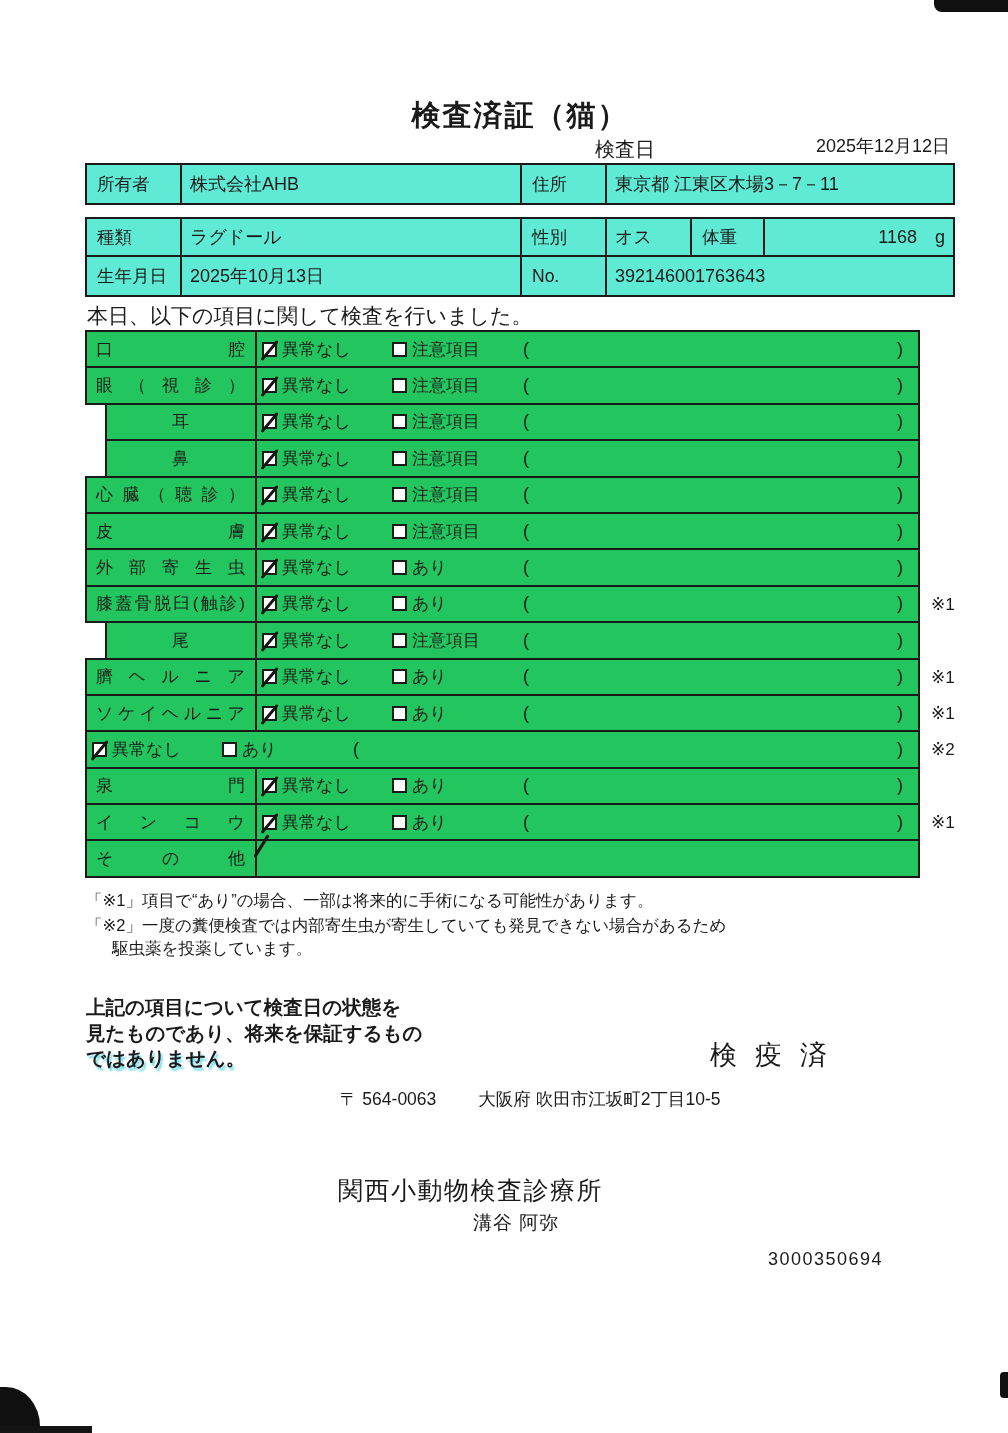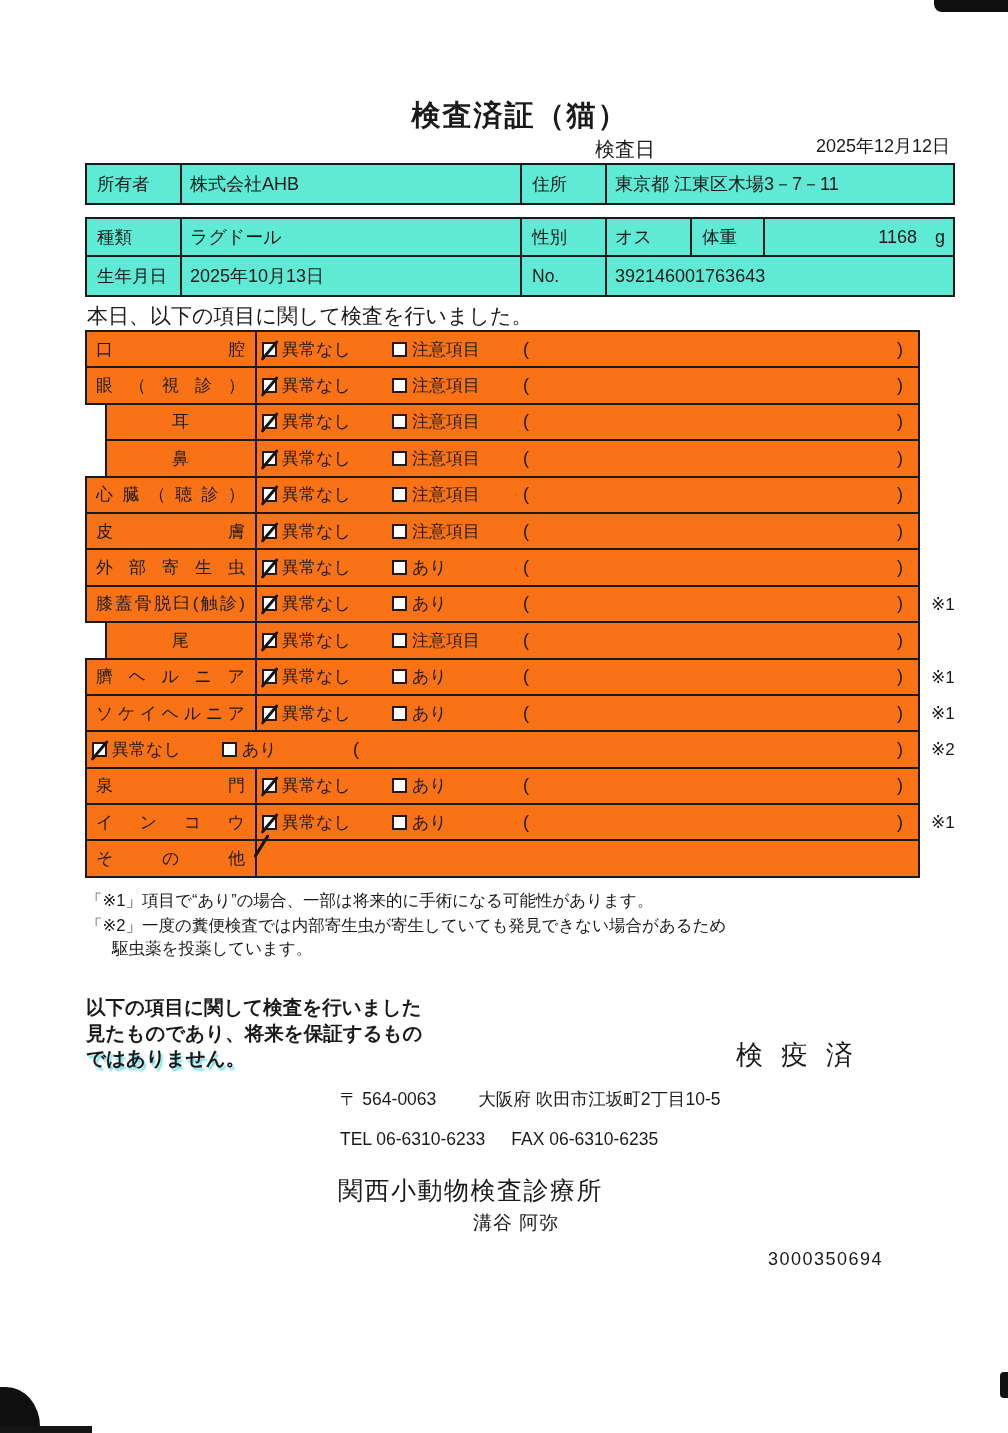--- a/index.html
+++ b/index.html
@@ -32,21 +32,21 @@
   .bb { border-bottom:2px solid #1a1a1a; }
 
   .tbl-owner { top:163px; height:42px; grid-template-columns:95px 340px 85px 1fr; }
   .tbl-pet   { top:217px; height:80px; grid-template-columns:95px 340px 85px 85px 73px 1fr; grid-template-rows:1fr 1fr; }
   .weight-cell { justify-content:flex-end; gap:18px; padding-right:24px; }
 
   .intro { position:absolute; top:302px; left:87px; font-size:21px; }
 
   
   .checklist { position:absolute; top:330px; left:85px; width:835px; }
-  .chk-row { display:flex; height:38.4px; border:2px solid #1a1a1a; background:#f97316; position:relative; margin-top:-2px; }
+  .chk-row { display:flex; height:38.4px; border:2px solid #1a1a1a; background:#22c55e; position:relative; margin-top:-2px; }
   .chk-row.first { margin-top:0; }
   .chk-row.indent { margin-left:20px; width:815px; }
   .chk-label { width:170px; min-width:170px; display:flex; align-items:center;
                padding:0 10px 0 9px; border-right:2px solid #1a1a1a; font-size:17px; }
   .chk-row.indent .chk-label { width:150px; min-width:150px; }
   .jl { flex:1; text-align:justify; text-align-last:justify; }
   .jl.center { text-align:center; text-align-last:center; }
   .chk-opt { width:130px; min-width:130px; display:flex; align-items:center; gap:5px;
              padding-left:5px; font-size:17px; white-space:nowrap; }
   .chk-paren { flex:1; display:flex; justify-content:space-between; align-items:center;
@@ -59,21 +59,21 @@
                        background:#151515; border-radius:2px; transform:rotate(-50deg); }
   .stray-mark { position:absolute; left:3px; top:-8px; width:2.6px; height:26px; background:#151515;
                 transform:rotate(32deg); border-radius:2px; }
 
   .notes { position:absolute; top:888px; left:86px; font-size:16.5px; line-height:25px; }
   .notes .n3 { margin-left:26px; line-height:21px; }
 
   .disclaimer { position:absolute; top:995px; left:86px; font-size:19.5px; font-weight:700; line-height:25.5px; }
   .disclaimer .cyan { text-shadow:2px 3px 2px rgba(0,195,215,0.55); }
 
-  .stamp { position:absolute; top:1037px; left:736px; font-size:27px; letter-spacing:18px; white-space:nowrap;text-align:right; }
+  .stamp { position:absolute; top:1037px; left:710px; font-size:27px; letter-spacing:18px; white-space:nowrap;text-align:right; }
 
   .postal-line { position:absolute; top:1087px; left:340px; font-size:17.5px; display:flex; gap:42px; }
   .tel-line { position:absolute; top:1129px; left:340px; font-size:17.5px; display:flex; gap:26px; }
   .clinic-name { position:absolute; top:1174px; left:338px; font-size:25px; letter-spacing:1.5px; }
   .clinic-person { position:absolute; top:1210px; left:473px; font-size:19px; letter-spacing:1px; }
   .doc-number { position:absolute; top:1249px; left:768px; font-size:18px; letter-spacing:1.5px; }
 </style>
 </head>
 <body>
 
@@ -381,35 +381,31 @@
 
   </div>
 
   <div class="notes">
     <div class="n1">「※1」項目で“あり”の場合、一部は将来的に手術になる可能性があります。</div>
     <div class="n2">「※2」一度の糞便検査では内部寄生虫が寄生していても発見できない場合があるため</div>
     <div class="n3">駆虫薬を投薬しています。</div>
   </div>
 
   <div class="disclaimer">
-    <div>以下の項目に関して検査を行いました</div>
+    <div>上記の項目について検査日の状態を</div>
     <div>見たものであり、将来を保証するもの</div>
     <div class="cyan">ではありません。</div>
   </div>
 
   <div class="stamp">検疫済</div>
 
   <div class="postal-line">
     <span>〒 564-0063</span>
     <span>大阪府 吹田市江坂町2丁目10-5</span>
   </div>
 
-  <div class="tel-line">
-    <span>TEL 06-6310-6233</span>
-    <span>FAX 06-6310-6235</span>
-  </div>
 
   <div class="clinic-name">関西小動物検査診療所</div>
   <div class="clinic-person">溝谷 阿弥</div>
 
   <div class="doc-number">3000350694</div>
 
 </div>
 
 </body></html>

